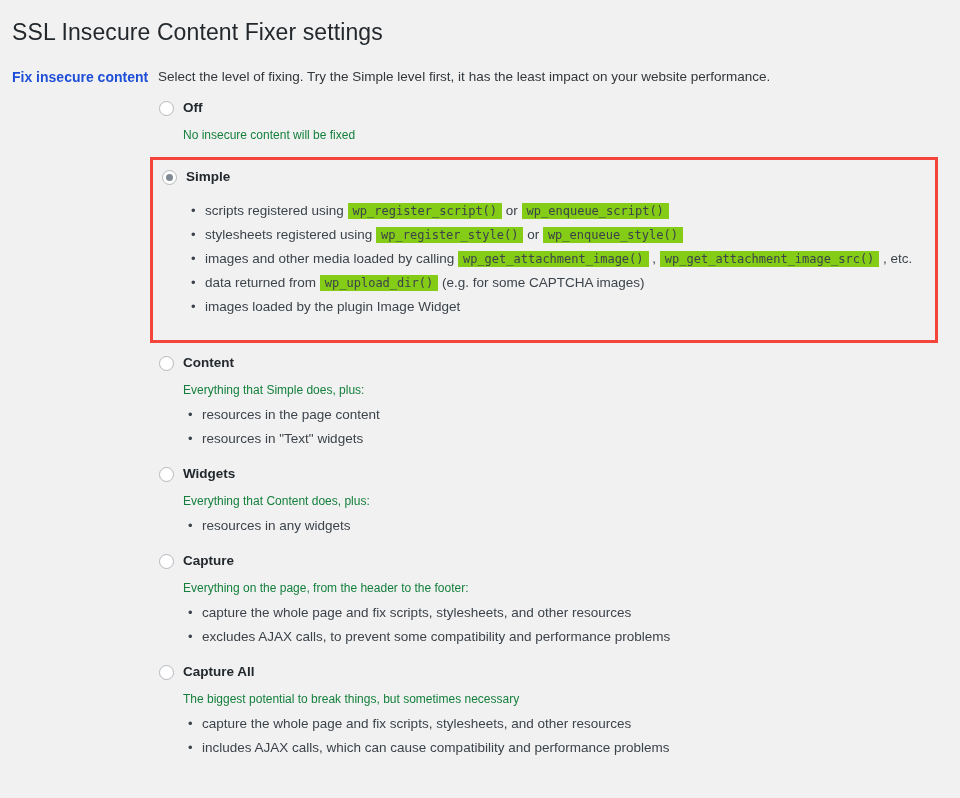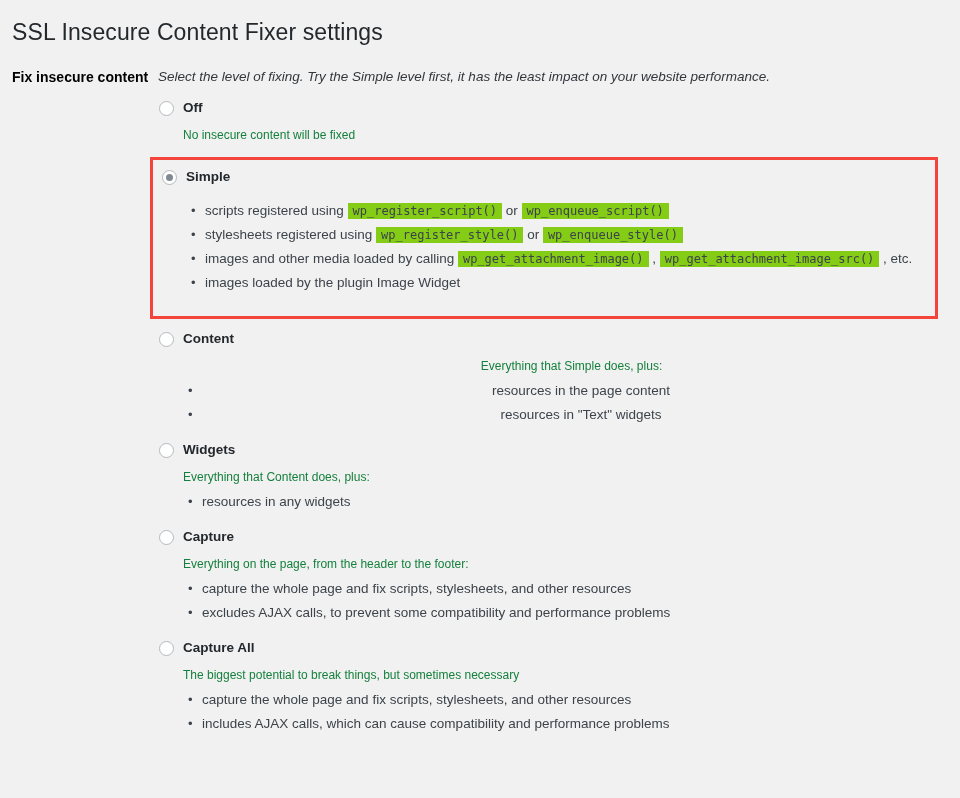--- a/index.html
+++ b/index.html
@@ -31,33 +31,32 @@
     padding: 21px 0 0 0;
   }
 
   .row-label {
     width: 150px;
     flex: 0 0 150px;
     padding-left: 12px;
     box-sizing: border-box;
     font-size: 14px;
     font-weight: bold;
-    color: #000000;
+    color: #1d4ed8;
     line-height: 18px;
   }
 
   .row-field {
     flex: 1 1 auto;
     padding-left: 8px;
     box-sizing: border-box;
   }
 
   .field-desc {
     font-size: 13.5px;
-    font-style: italic;
     color: #32373c;
     line-height: 18px;
     margin: 0 0 12px 0;
   }
 
   .options {
     position: relative;
   }
 
   .option-block {
@@ -72,21 +71,20 @@
     margin-right: 22px;
     padding: 7px 0 21px 8px;
   }
 
   .option-block + .option-block {
     margin-top: 13px;
   }
 
   .option-block.highlighted + .option-block {
     margin-top: 10px;
-    text-align: center;
   }
 
   .option-head {
     display: flex;
     align-items: center;
     gap: 9px;
     line-height: 20px;
   }
 
   .radio {
@@ -194,20 +192,21 @@
         <div class="option-block highlighted">
           <div class="option-head">
             <span class="radio checked"></span>
             <span class="option-title">Simple</span>
           </div>
           <div class="option-body">
             <ul class="bullets">
               <li><span class="txt">scripts registered using </span><code>wp_register_script()</code><span class="txt"> or </span><code>wp_enqueue_script()</code></li>
               <li><span class="txt">stylesheets registered using </span><code>wp_register_style()</code><span class="txt"> or </span><code>wp_enqueue_style()</code></li>
               <li><span class="txt">images and other media loaded by calling </span><code>wp_get_attachment_image()</code><span class="txt"> , </span><code>wp_get_attachment_image_src()</code><span class="txt"> , etc.</span></li>
+              <li><span class="txt">data returned from </span><code>wp_upload_dir()</code><span class="txt"> (e.g. for some CAPTCHA images)</span></li>
               <li><span class="txt">images loaded by the plugin Image Widget</span></li>
             </ul>
           </div>
         </div>
         <div class="option-block">
           <div class="option-head">
             <span class="radio"></span>
             <span class="option-title">Content</span>
           </div>
           <div class="option-body">

